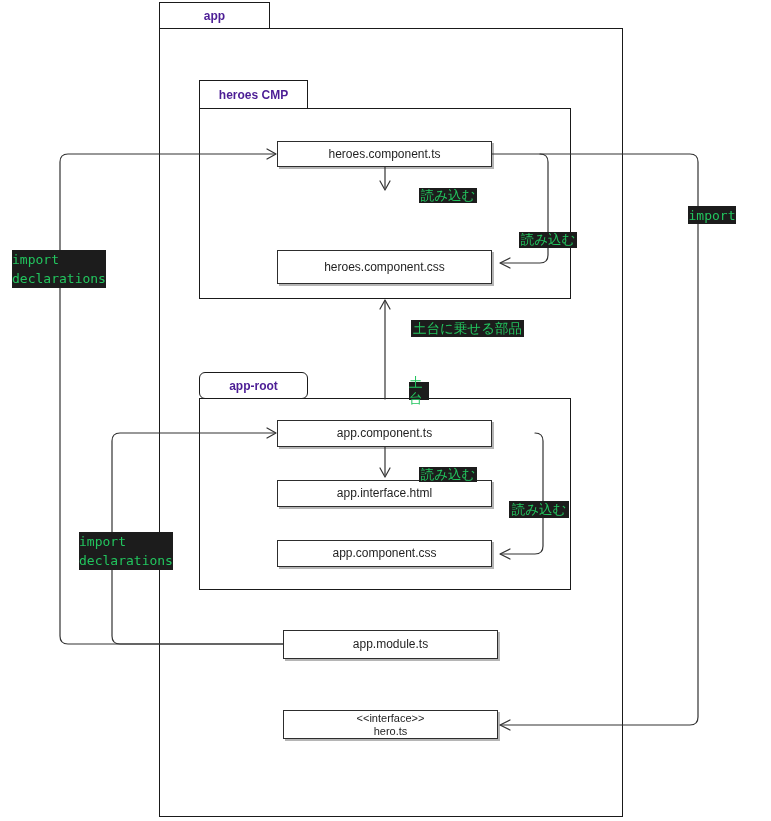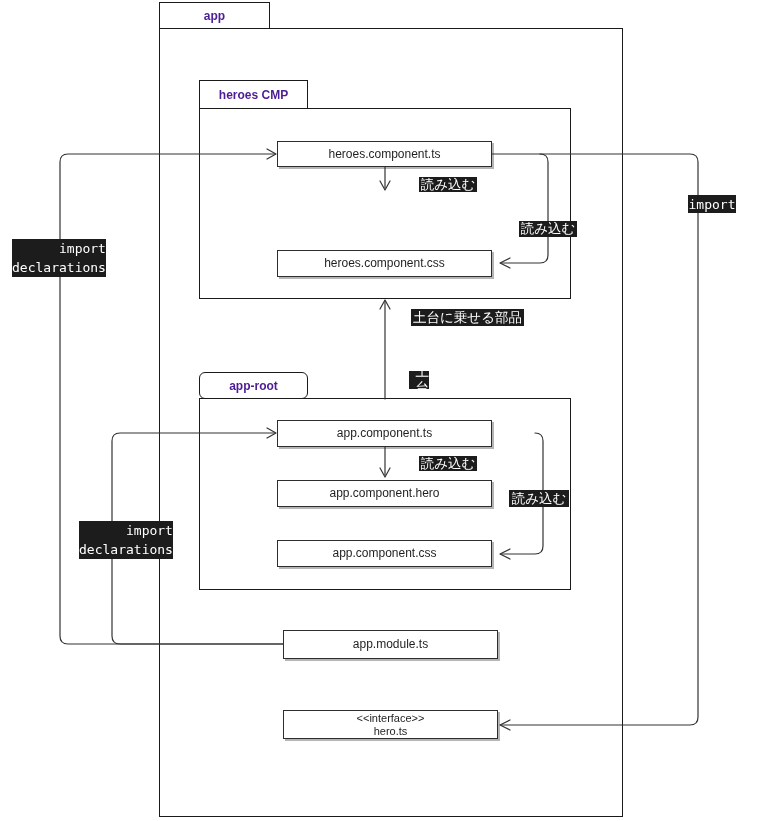--- a/index.html
+++ b/index.html
@@ -43,27 +43,28 @@
     font-size: 12px;
     color: #1f1f1f;
     box-sizing: border-box;
     line-height: 13px;
     text-align: center;
   }
   
   .edge-label {
     position: absolute;
     background: #1c1c1c;
-    color: #ffffff;
+    color: #22c55e;
     display: flex;
     align-items: center;
     justify-content: center;
     box-sizing: border-box;
-    text-align: right;
+    text-align: left;
     white-space: pre-line;
+    margin-top: 11px;
   }
   .edge-label.jp { font-size: 13.5px; line-height: 16px; }
   .edge-label.mono {
     font-family: "DejaVu Sans Mono", monospace;
     font-size: 13px;
     line-height: 19px;
   }
   .edges-layer {
     position: absolute;
     left: 0; top: 0;
@@ -93,29 +94,29 @@
   <div class="pkg-body" style="left:199px; top:108px; width:372px; height:191px;"></div>
 
   <div class="pkg-tab" style="left:199px; top:372px; width:109px; height:27px;border-radius:6px;">
     <span>app-root</span>
   </div>
   <div class="pkg-body" style="left:199px; top:398px; width:372px; height:192px;"></div>
 
   <div class="node" style="left:277px; top:141px; width:215px; height:26px;">
     <span>heroes.component.ts</span>
   </div>
-  <div class="node" style="left:277px; top:250px; width:215px; height:27px;">
+  <div class="node" style="left:277px; top:250px; width:215px; height:34px;">
     <span>heroes.component.css</span>
   </div>
 
   <div class="node" style="left:277px; top:420px; width:215px; height:27px;">
     <span>app.component.ts</span>
   </div>
   <div class="node" style="left:277px; top:480px; width:215px; height:27px;">
-    <span>app.component.hero</span>
+    <span>app.interface.html</span>
   </div>
   <div class="node" style="left:277px; top:540px; width:215px; height:27px;">
     <span>app.component.css</span>
   </div>
 
   <div class="node" style="left:283px; top:630px; width:215px; height:29px;">
     <span>app.module.ts</span>
   </div>
   <div class="node" style="left:283px; top:710px; width:215px; height:29px; font-size:11px;">
     <span>&lt;&lt;interface&gt;&gt;</span>

